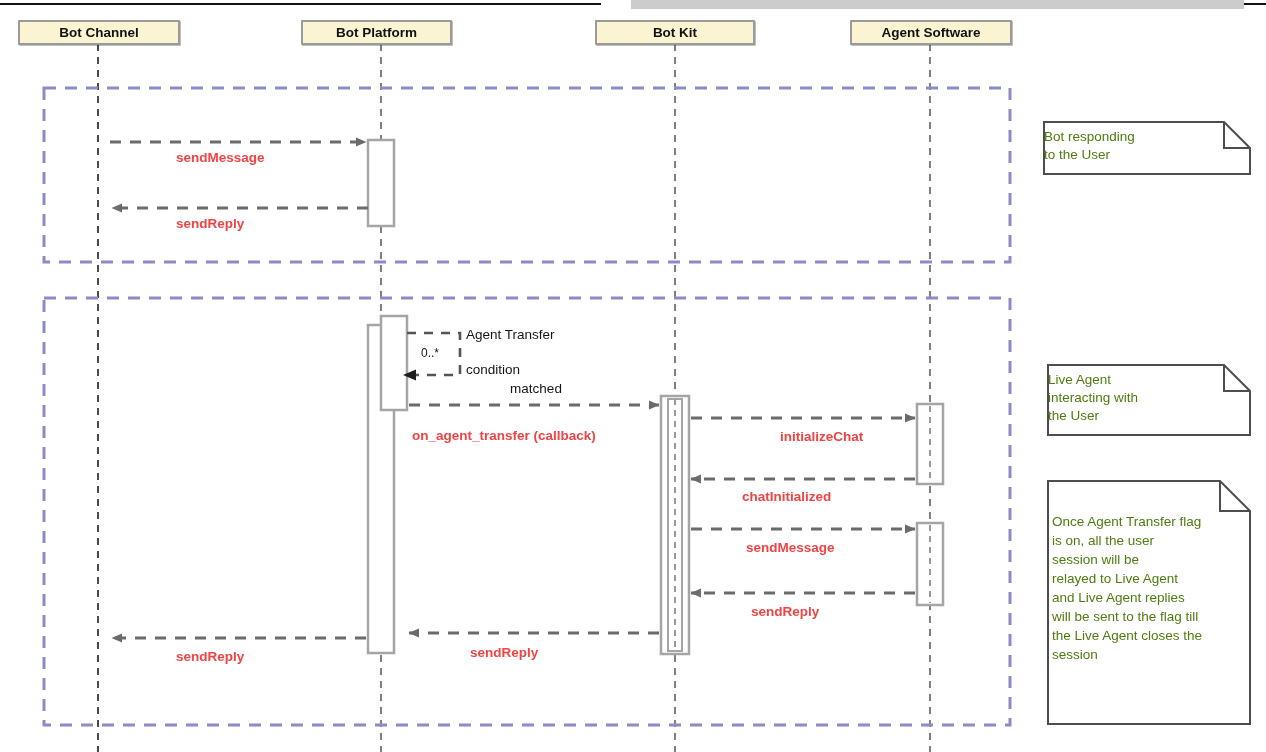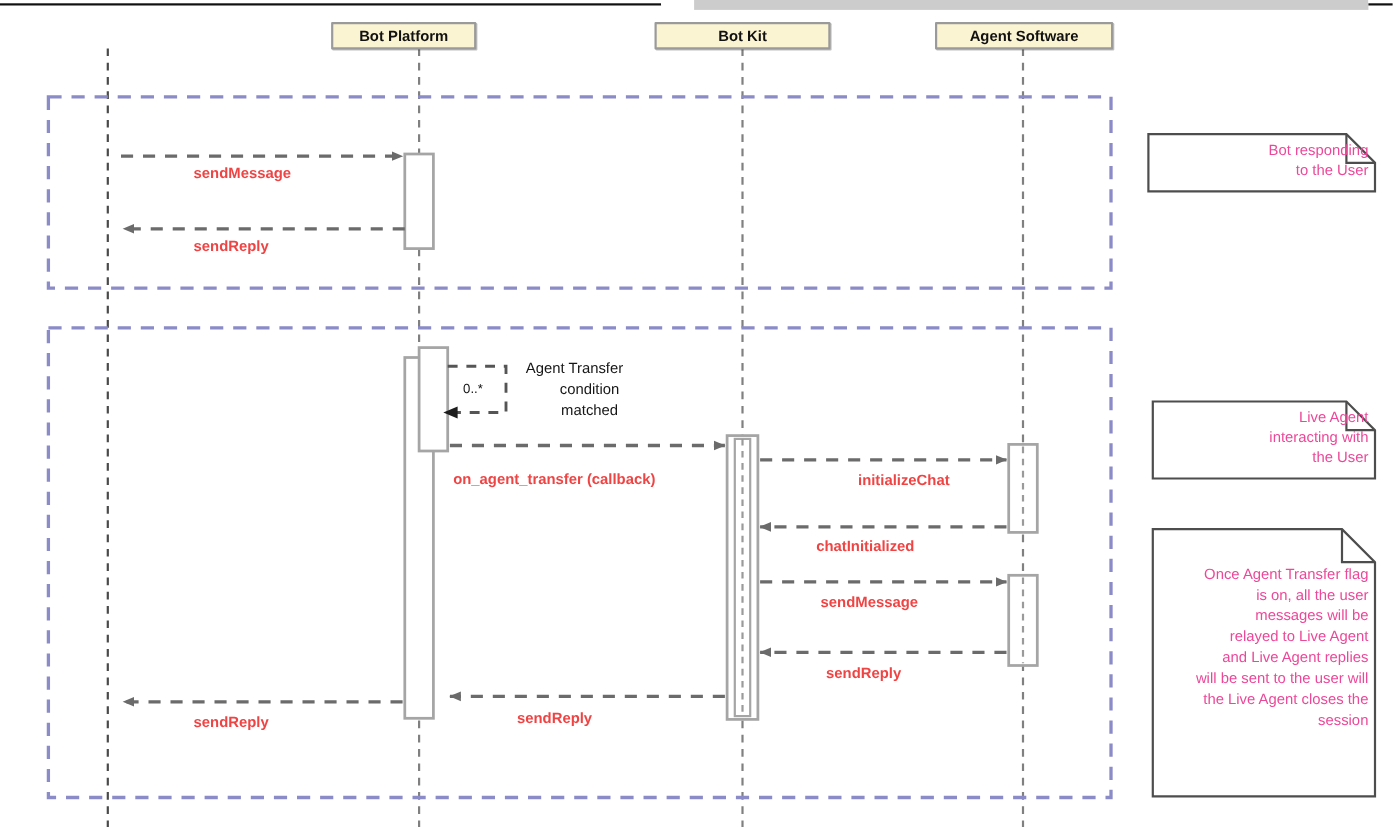--- a/index.html
+++ b/index.html
@@ -92,22 +92,22 @@
     font-weight: normal;
     color: #161616;
     white-space: nowrap;
   }
 
   
   .note {
     position: absolute;
     box-sizing: border-box;
     font-size: 13.5px;
-    color: #ec4899;
-    text-align: right;
+    color: #4d7c0f;
+    text-align: left;
     line-height: 18px;
   }
 </style>
 </head>
 <body>
 
 <div id="chrome-strip">
   <div id="chrome-left-dark"></div>
   <div id="chrome-tab-gap"></div>
   <div id="chrome-bar"></div>
@@ -185,39 +185,42 @@
       <path d="M1224,122 L1224,148 L1250,148" fill="none" stroke="#4d4d4d" stroke-width="2"></path>
 
       <path d="M1048,365 L1224,365 L1250,391 L1250,435 L1048,435 Z" fill="#ffffff" stroke="#4d4d4d" stroke-width="2"></path>
       <path d="M1224,365 L1224,391 L1250,391" fill="none" stroke="#4d4d4d" stroke-width="2"></path>
 
       <path d="M1048,481 L1220,481 L1250,511 L1250,724 L1048,724 Z" fill="#ffffff" stroke="#4d4d4d" stroke-width="2"></path>
       <path d="M1220,481 L1220,511 L1250,511" fill="none" stroke="#4d4d4d" stroke-width="2"></path>
     </g>
   </svg>
 
-  <div class="participant" style="left:301px; top:20px; width:132px;">
+  <div class="participant" style="left:18px; top:20px; width:162px;">
+    <span>Bot Channel</span>
+  </div>
+  <div class="participant" style="left:301px; top:20px; width:151px;">
     <span>Bot Platform</span>
   </div>
   <div class="participant" style="left:850px; top:20px; width:162px;">
     <span>Agent Software</span>
   </div>
   <div class="participant" style="left:595px; top:20px; width:160px;">
     <span>Bot Kit</span>
   </div>
 
   <div class="msg-label" style="left:176px; top:150px;">sendMessage</div>
 
   <div class="msg-label" style="left:176px; top:216px;">sendReply</div>
 
   <div class="mult-label" style="left:421px; top:346px;">0..*</div>
 
   <div class="self-label" style="left:466px; top:325px; width:140px; text-align:left;">
-    <div style="text-align:left;margin-left:12px;">Agent Transfer</div>
-    <div style="text-align:center;">condition</div>
+    <div style="text-align:left;">Agent Transfer</div>
+    <div style="margin-top:16px;">condition</div>
     <div style="text-align:center;">matched</div>
   </div>
 
   <div class="msg-label" style="left:412px; top:428px;">on_agent_transfer  (callback)</div>
 
   <div class="msg-label" style="left:780px; top:429px;">initializeChat</div>
 
   <div class="msg-label" style="left:742px; top:489px;">chatInitialized</div>
 
   <div class="msg-label" style="left:746px; top:540px;">sendMessage</div>
@@ -235,21 +238,21 @@
 
   <div class="note" style="left:1048px; top:371px; width:196px;">
     <div>Live Agent</div>
     <div>interacting with</div>
     <div>the User</div>
   </div>
 
   <div class="note" style="left:1052px; top:512px; width:192px; line-height:19px;">
     <div>Once Agent Transfer flag</div>
     <div>is on, all the user</div>
-    <div>messages will be</div>
+    <div>session will be</div>
     <div>relayed to Live Agent</div>
     <div>and Live Agent replies</div>
-    <div>will be sent to the user will</div>
+    <div>will be sent to the flag till</div>
     <div>the Live Agent closes the</div>
     <div>session</div>
   </div>
 
 </div>
 
 </body></html>

